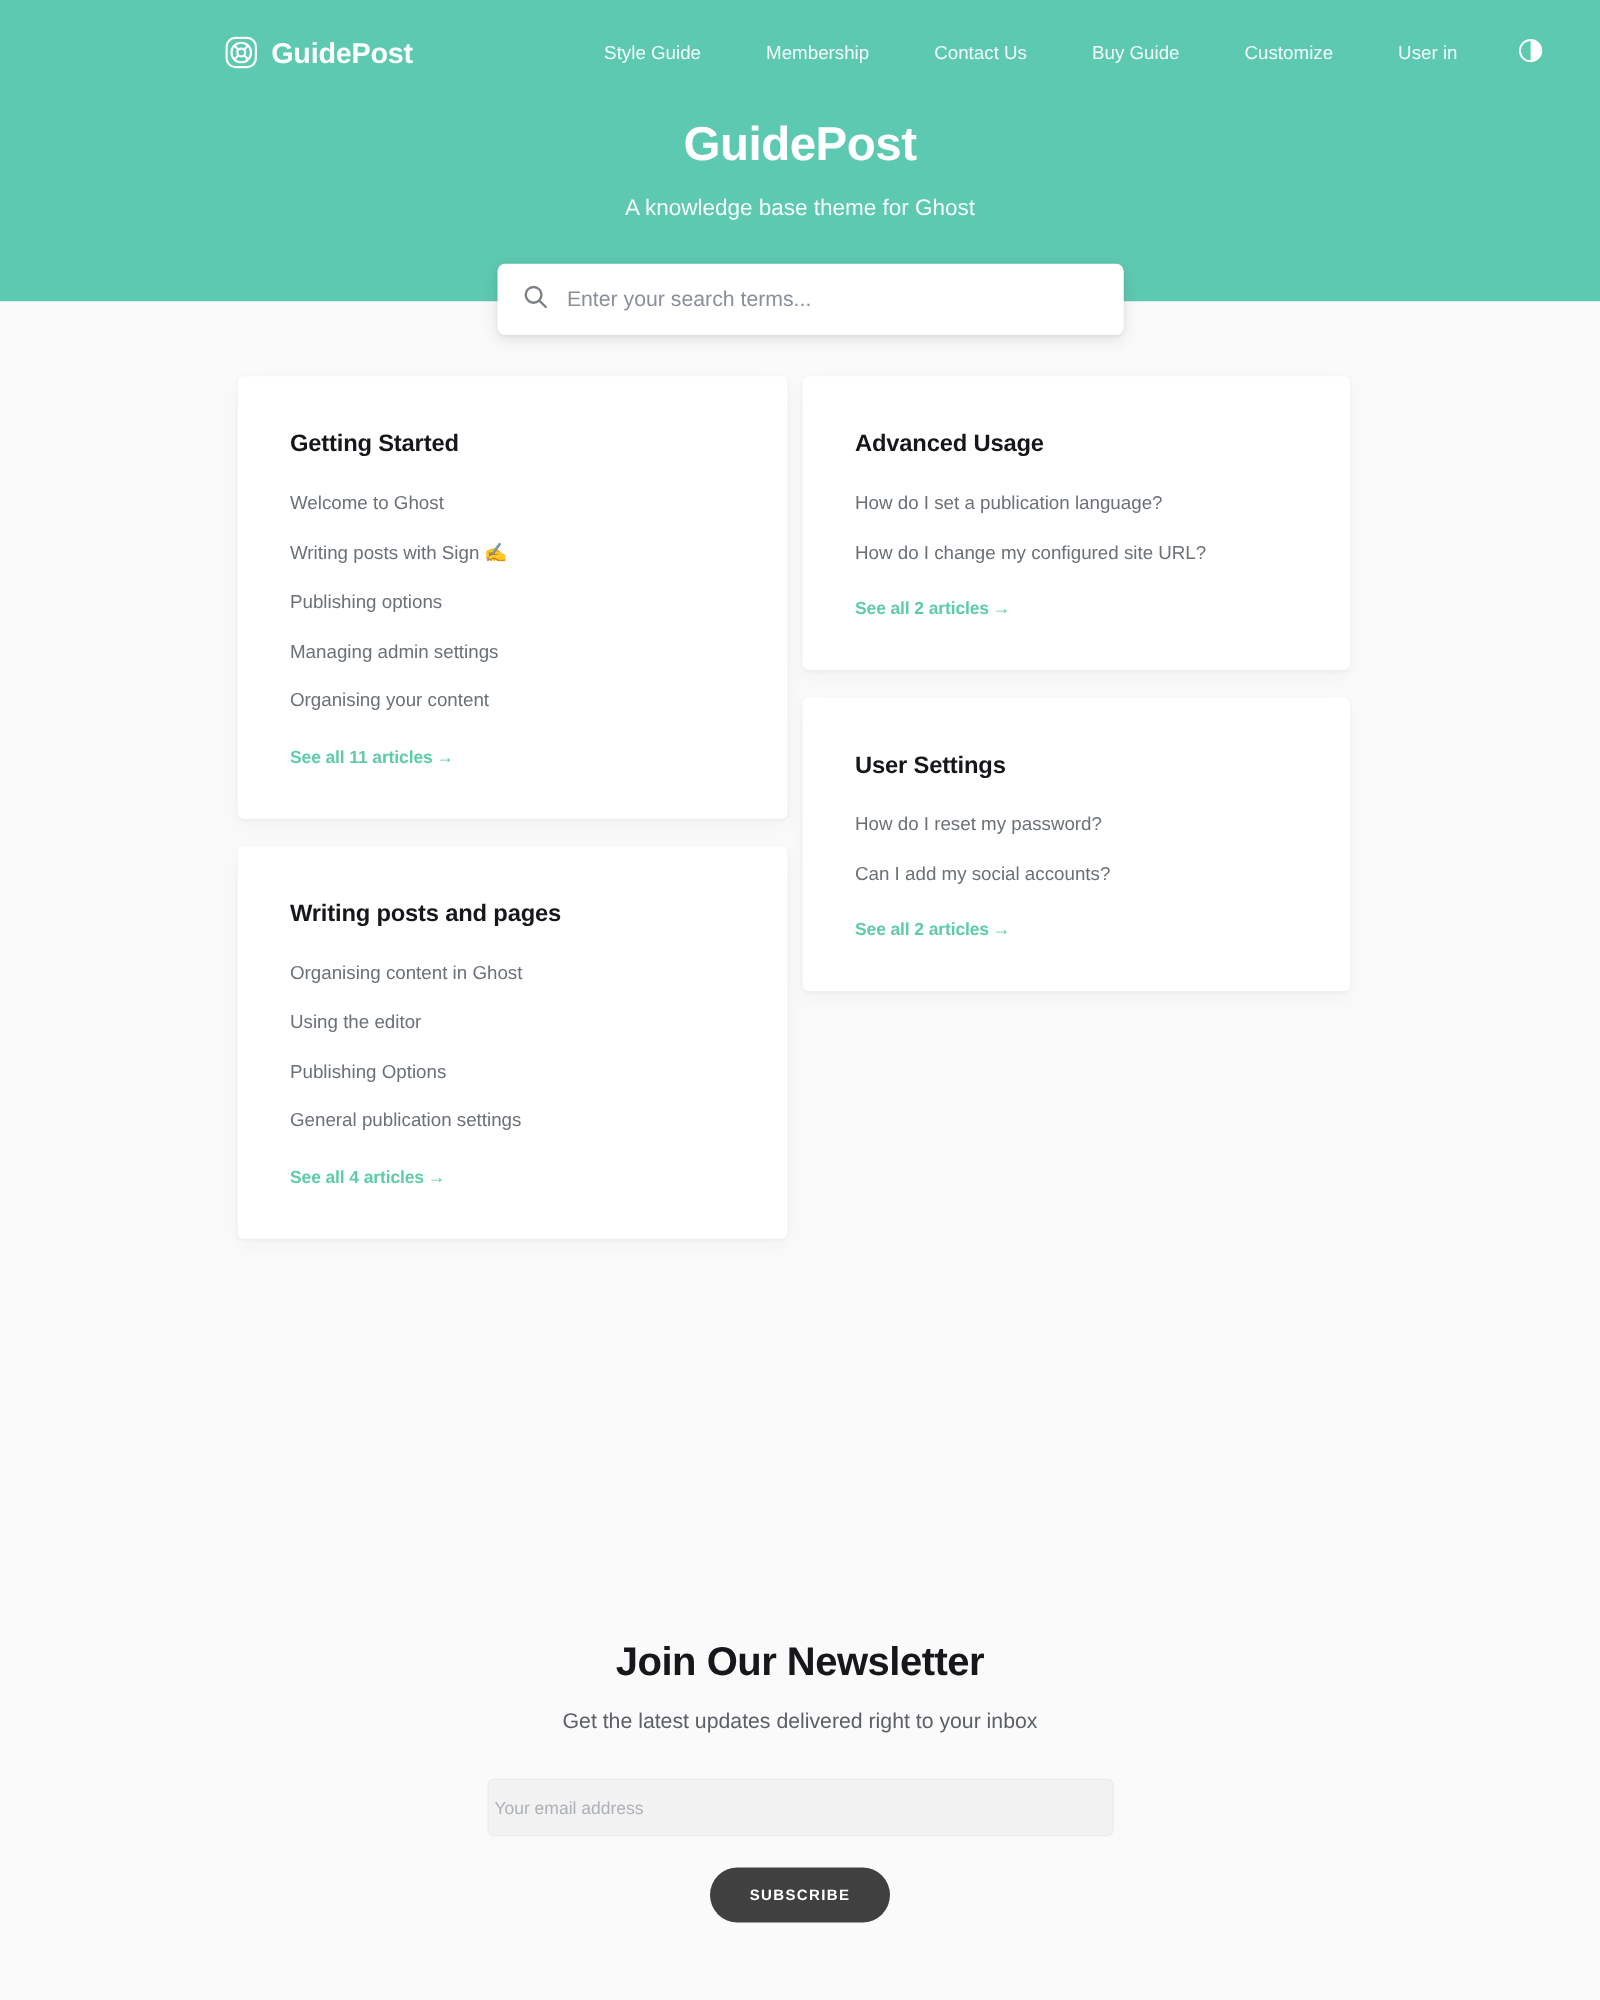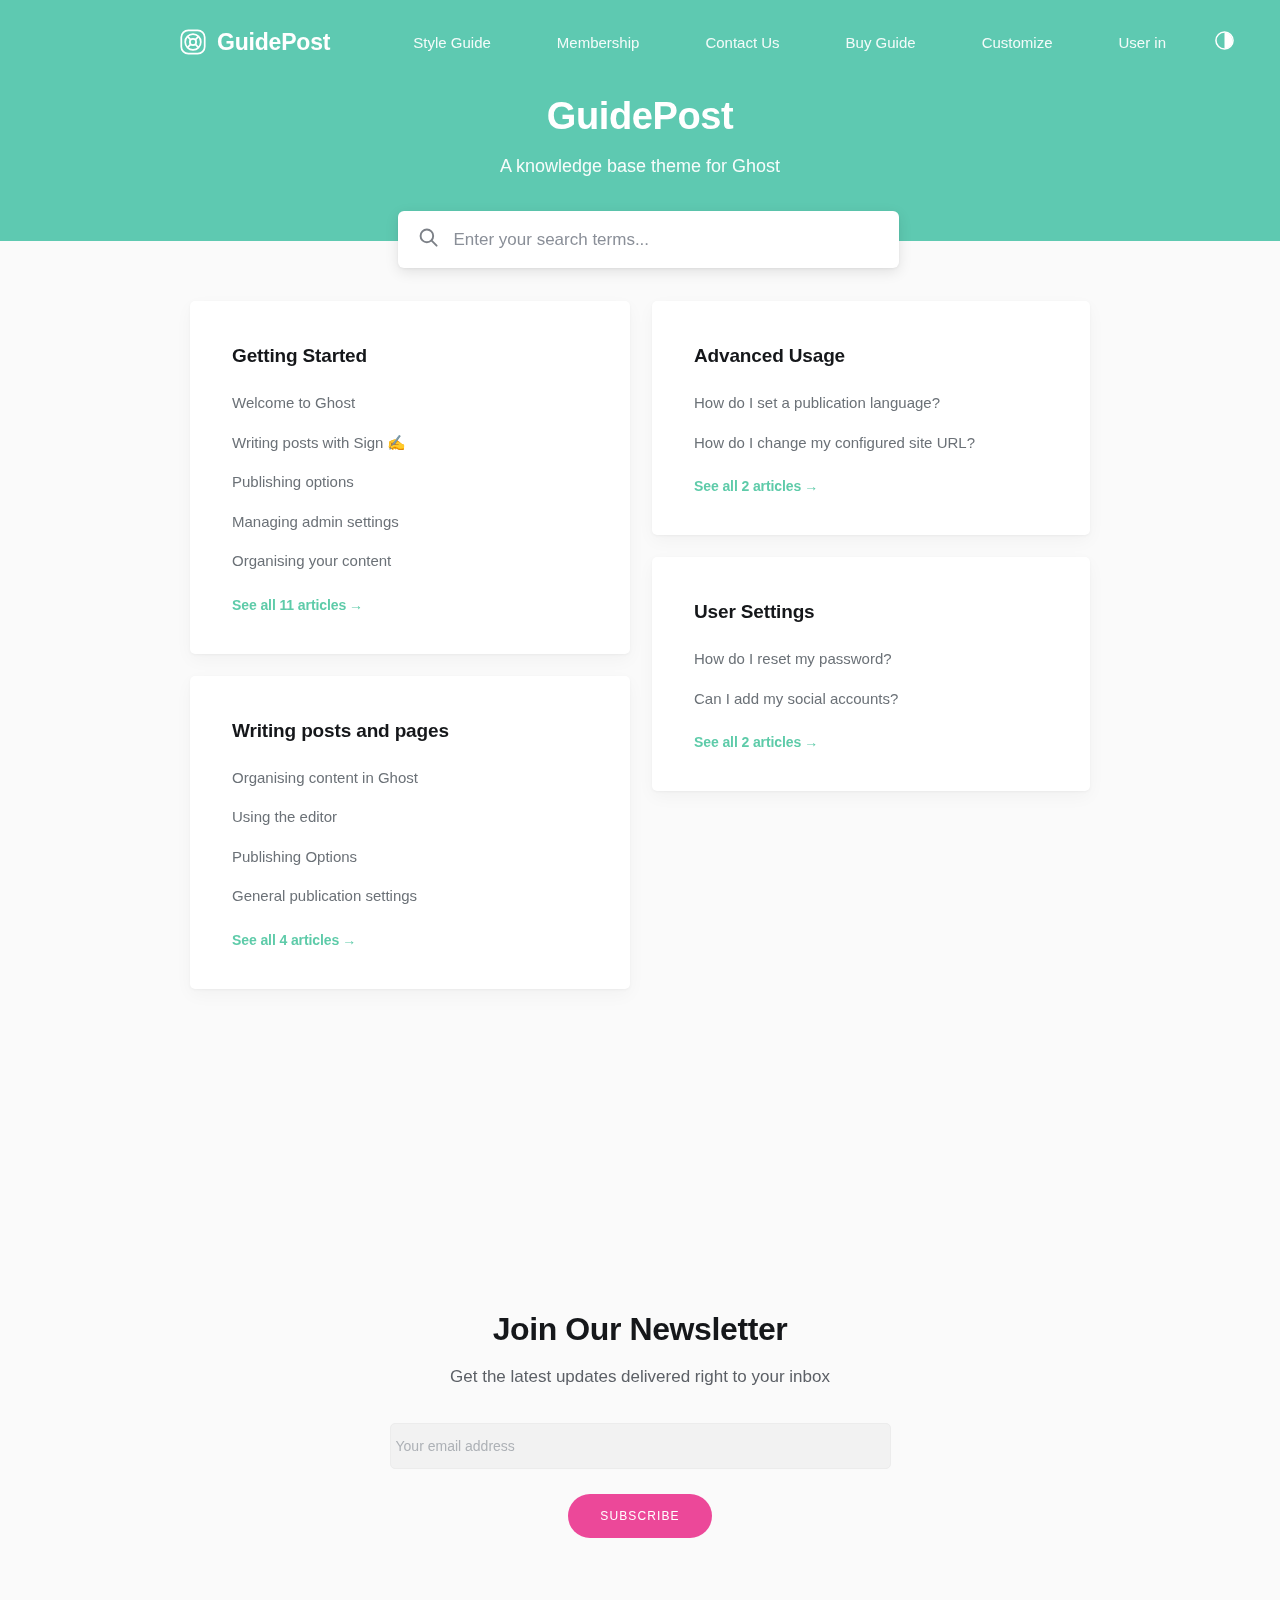--- a/index.html
+++ b/index.html
@@ -35,21 +35,21 @@
   .brand-name {
     color: #ffffff;
     font-size: 23px;
     font-weight: 700;
     letter-spacing: -0.2px;
     white-space: nowrap;
   }
   .nav-links {
     display: flex;
     align-items: center;
-    gap: 18px;
+    gap: 4px;
     list-style: none;
     margin-right: 14px;
   }
   .nav-links li { display: block; }
   .nav-link {
     color: rgba(255,255,255,0.93);
     font-size: 15px;
     text-decoration: none;
     padding: 8px 24px;
     display: block;
@@ -117,21 +117,21 @@
   .main {
     padding: 60px 0 0 0;
     background: #fafafa;
     min-height: 880px;
   }
   .grid {
     width: 900px;
     margin: 0 auto;
     display: grid;
     grid-template-columns: 440px 438px;
-    gap: 22px;
+    gap: 12px;
     align-items: start;
   }
   .col { display: flex; flex-direction: column; gap: 22px; }
 
   .card {
     background: #ffffff;
     border-radius: 5px;
     padding: 44px 42px 40px 42px;
     box-shadow: 0 1px 3px rgba(0,0,0,0.045), 0 6px 18px rgba(0,0,0,0.035);
   }
@@ -193,29 +193,29 @@
     border-radius: 5px;
     padding: 0 5px;
     font-family: "Liberation Sans", sans-serif;
     font-size: 14px;
     color: #44474d;
     outline: none;
   }
   .news-input::placeholder { color: #adb1b6; }
   .subscribe-btn {
     margin-top: 25px;
-    background: #ec4899;
+    background: #404040;
     color: #ffffff;
     border: none;
     border-radius: 22px;
     height: 44px;
     padding: 12px 32px;
     font-family: "Liberation Sans", sans-serif;
     font-size: 12px;
-    font-weight: 400;
+    font-weight: 700;
     letter-spacing: 1.1px;
     cursor: pointer;
   }
 
   
   .footer {
     text-align: center;
     padding: 22px 0 28px 0;
     background: #fafafa;
   }

